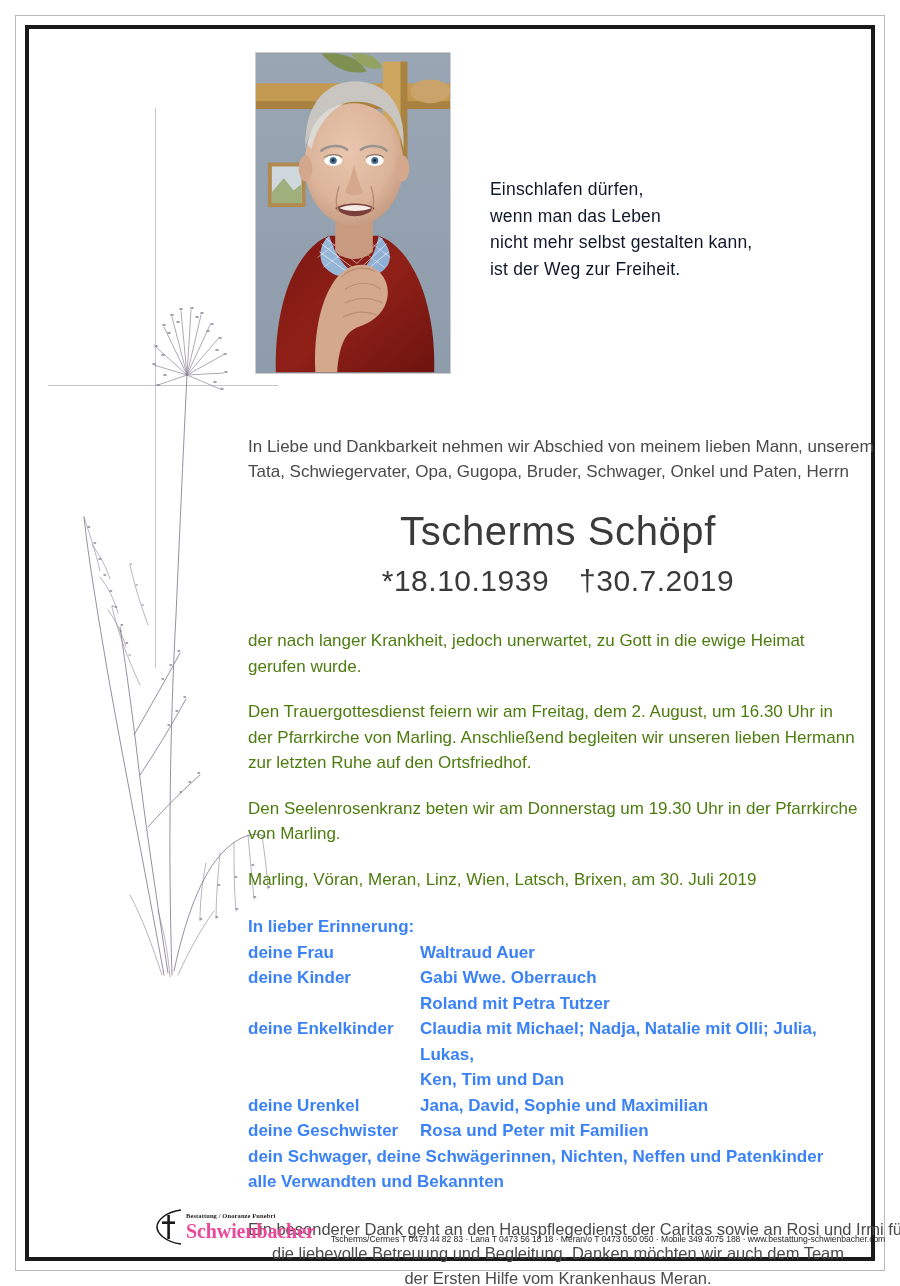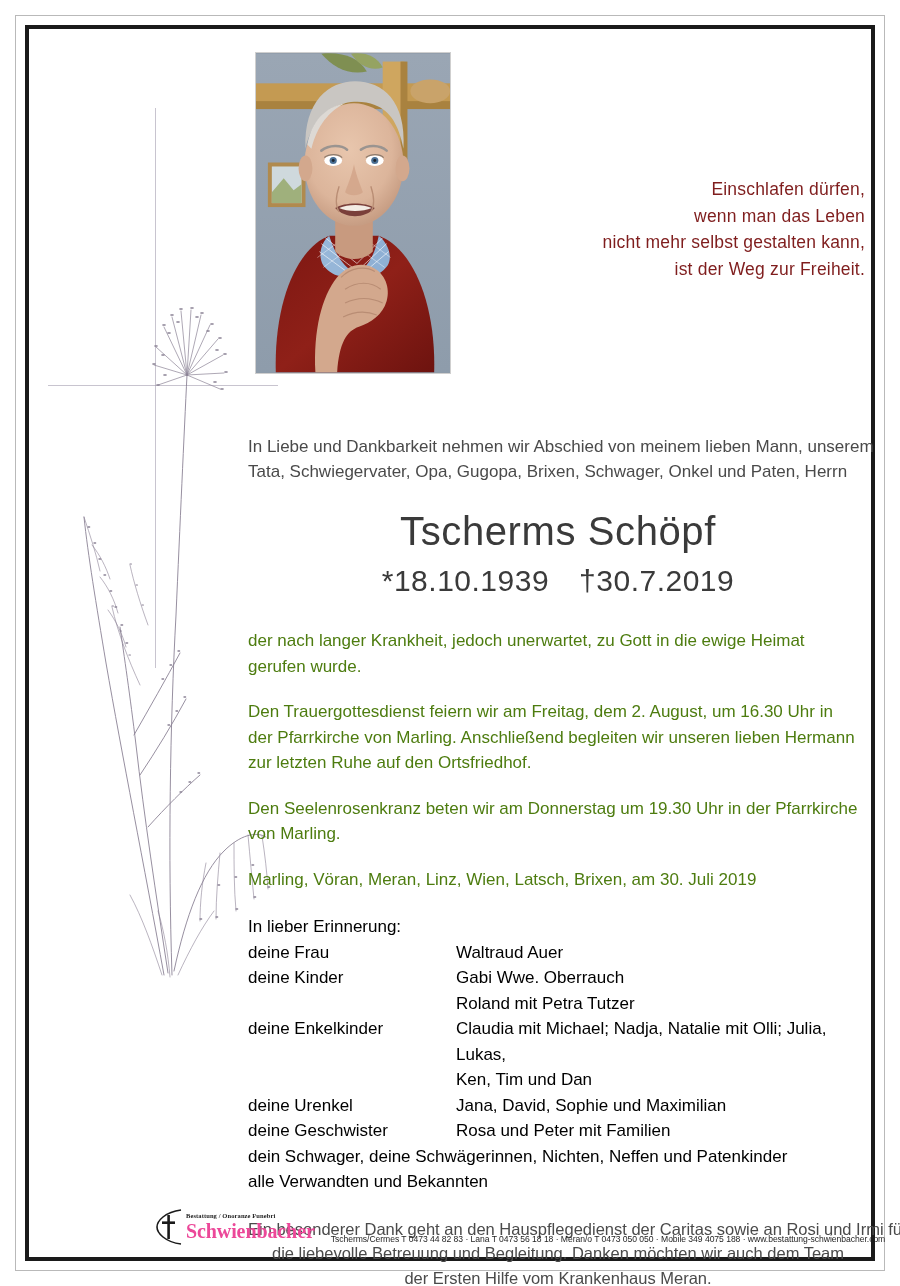--- a/index.html
+++ b/index.html
@@ -73,27 +73,27 @@
     border: 1px solid #cfcfcf;
     background: #8e9aa8;
     overflow: hidden;
     box-sizing: border-box;
   }
   .photo-wrap svg { display: block; width: 100%; height: 100%; }
 
   
   .verse {
     position: absolute;
-    left: 465px;
+    left: 490px;
     top: 176px;
     width: 400px;
-    text-align: right;
+    text-align: left;
     font-size: 17.5px;
     line-height: 26.5px;
-    color: #7f1d1d;
+    color: #0f172a;
     letter-spacing: .2px;
   }
   .verse div { white-space: nowrap; }
 
   
   .content {
     position: absolute;
     left: 248px;
     top: 394px;
     width: 620px;
@@ -134,24 +134,25 @@
     color: #4d7c0f;
   }
   .para div { white-space: nowrap; }
   .para.first { margin-top: 30px; }
 
   
   .family {
     margin-top: 22px;
     font-size: 17px;
     line-height: 25.5px;
-    color: #000000;
+    color: #3b82f6;
+    font-weight: bold;
   }
   .fam-head { margin-bottom: 0; }
-  .fam-row { display: flex; gap: 36px; }
+  .fam-row { display: flex; }
   .fam-label { width: 172px; flex: 0 0 172px; }
   .fam-value { flex: 1; }
   .fam-value .cont { display: block; }
   .fam-full { display: block; }
 
   
   .closing {
     margin-top: 22px;
     text-align: center;
     font-size: 16.5px;
@@ -434,21 +435,21 @@
     <div>Einschlafen dürfen,</div>
     <div>wenn man das Leben</div>
     <div>nicht mehr selbst gestalten kann,</div>
     <div>ist der Weg zur Freiheit.</div>
   </div>
 
   <div class="content">
 
     <div class="intro">
       <div>In Liebe und Dankbarkeit nehmen wir Abschied von meinem lieben Mann, unserem</div>
-      <div>Tata, Schwiegervater, Opa, Gugopa, Brixen, Schwager, Onkel und Paten, Herrn</div>
+      <div>Tata, Schwiegervater, Opa, Gugopa, Bruder, Schwager, Onkel und Paten, Herrn</div>
     </div>
 
     <div class="name">Tscherms Schöpf</div>
 
     <div class="dates">
       <span>*18.10.1939</span><span class="gap"></span><span>†30.7.2019</span>
     </div>
 
     <div class="para first">
       <div>der nach langer Krankheit, jedoch unerwartet, zu Gott in die ewige Heimat</div>

